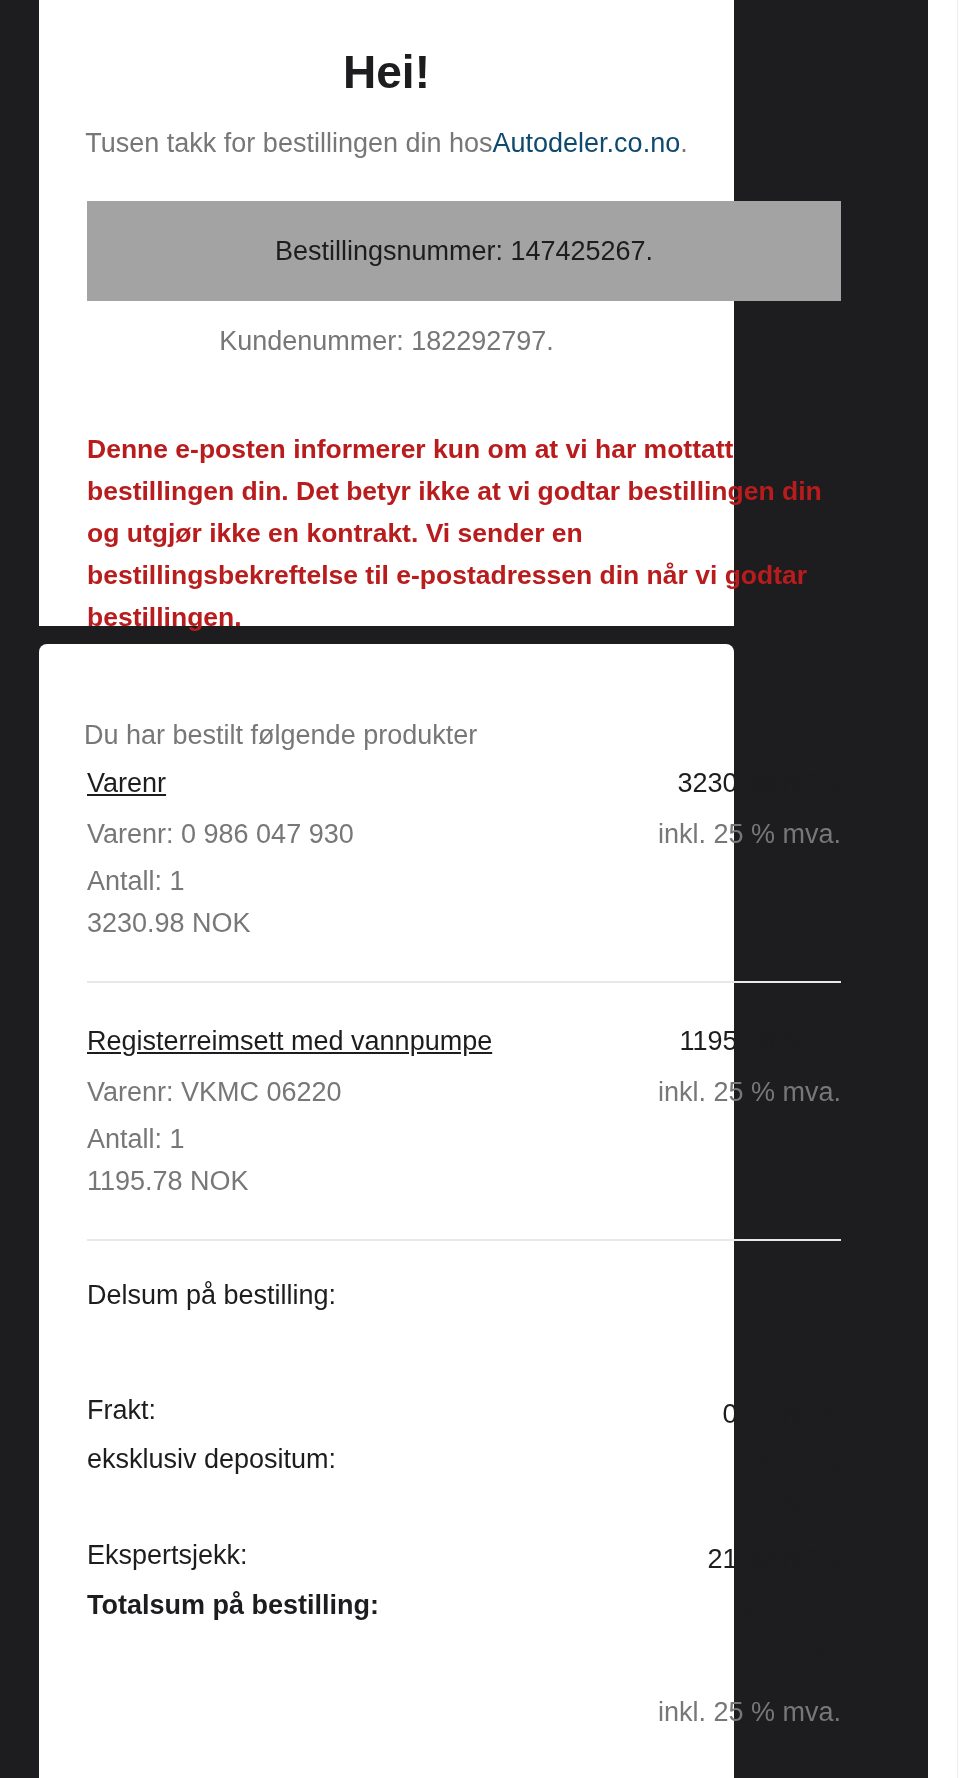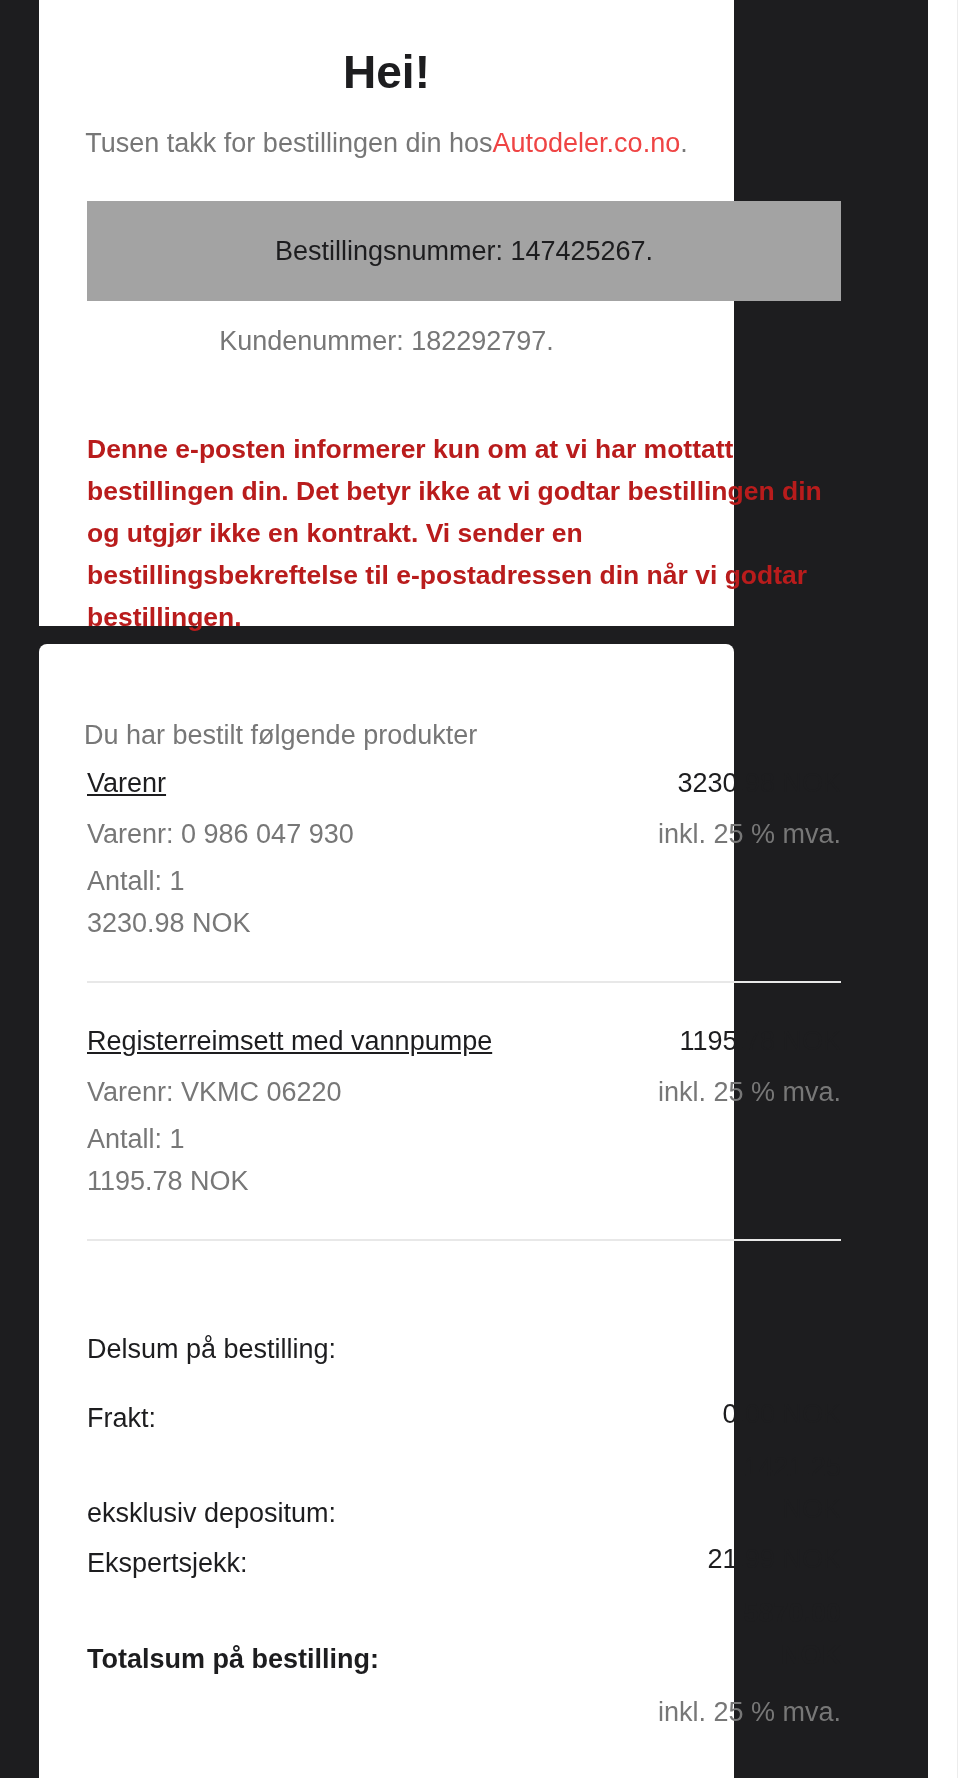--- a/index.html
+++ b/index.html
@@ -29,21 +29,21 @@
     
     .greeting {
       position: absolute; left: 0; right: 0; top: 44px;
       text-align: center; font-size: 46px; font-weight: bold; color: #1d1d1f;
       line-height: 56px;
     }
     .thanks {
       position: absolute; left: 0; right: 0; top: 126px;
       text-align: center; font-size: 27px; color: #777777; line-height: 34px;
     }
-    .thanks .brand { color: #ef4444; }
+    .thanks .brand { color: #0c4a6e; }
 
     .order-box {
       position: absolute; left: 48px; top: 201px; width: 754px; height: 100px;
       background: #a3a3a3;
       display: flex; align-items: center; justify-content: center;
       font-size: 27px; color: #1d1d1f;
     }
     .customer-no {
       position: absolute; left: 0; right: 0; top: 324px;
       text-align: center; font-size: 27px; color: #777777; line-height: 34px;
@@ -85,21 +85,21 @@
     .product-line-total {
       position: absolute; left: 0; top: 140px;
       font-size: 27px; color: #777777; line-height: 34px;
     }
     .divider {
       position: absolute; left: 87px; width: 754px; height: 2px; background: #e8e8e8;
     }
 
     .total-row {
       position: absolute; left: 87px; width: 754px;
-      display: flex; justify-content: space-between; align-items: flex-end;
+      display: flex; justify-content: space-between; align-items: flex-start;
       font-size: 27px; color: #1d1d1f;
     }
     .total-label { line-height: 34px; }
     .total-value { text-align: right; line-height: 42px; max-width: 130px; }
     .total-row.bold { font-weight: bold; gap: 33px; }
     .grand-vat {
       position: absolute; right: 119px; top: 1695px;
       font-size: 27px; color: #777777; line-height: 34px; text-align: right;
     }
   </style>

